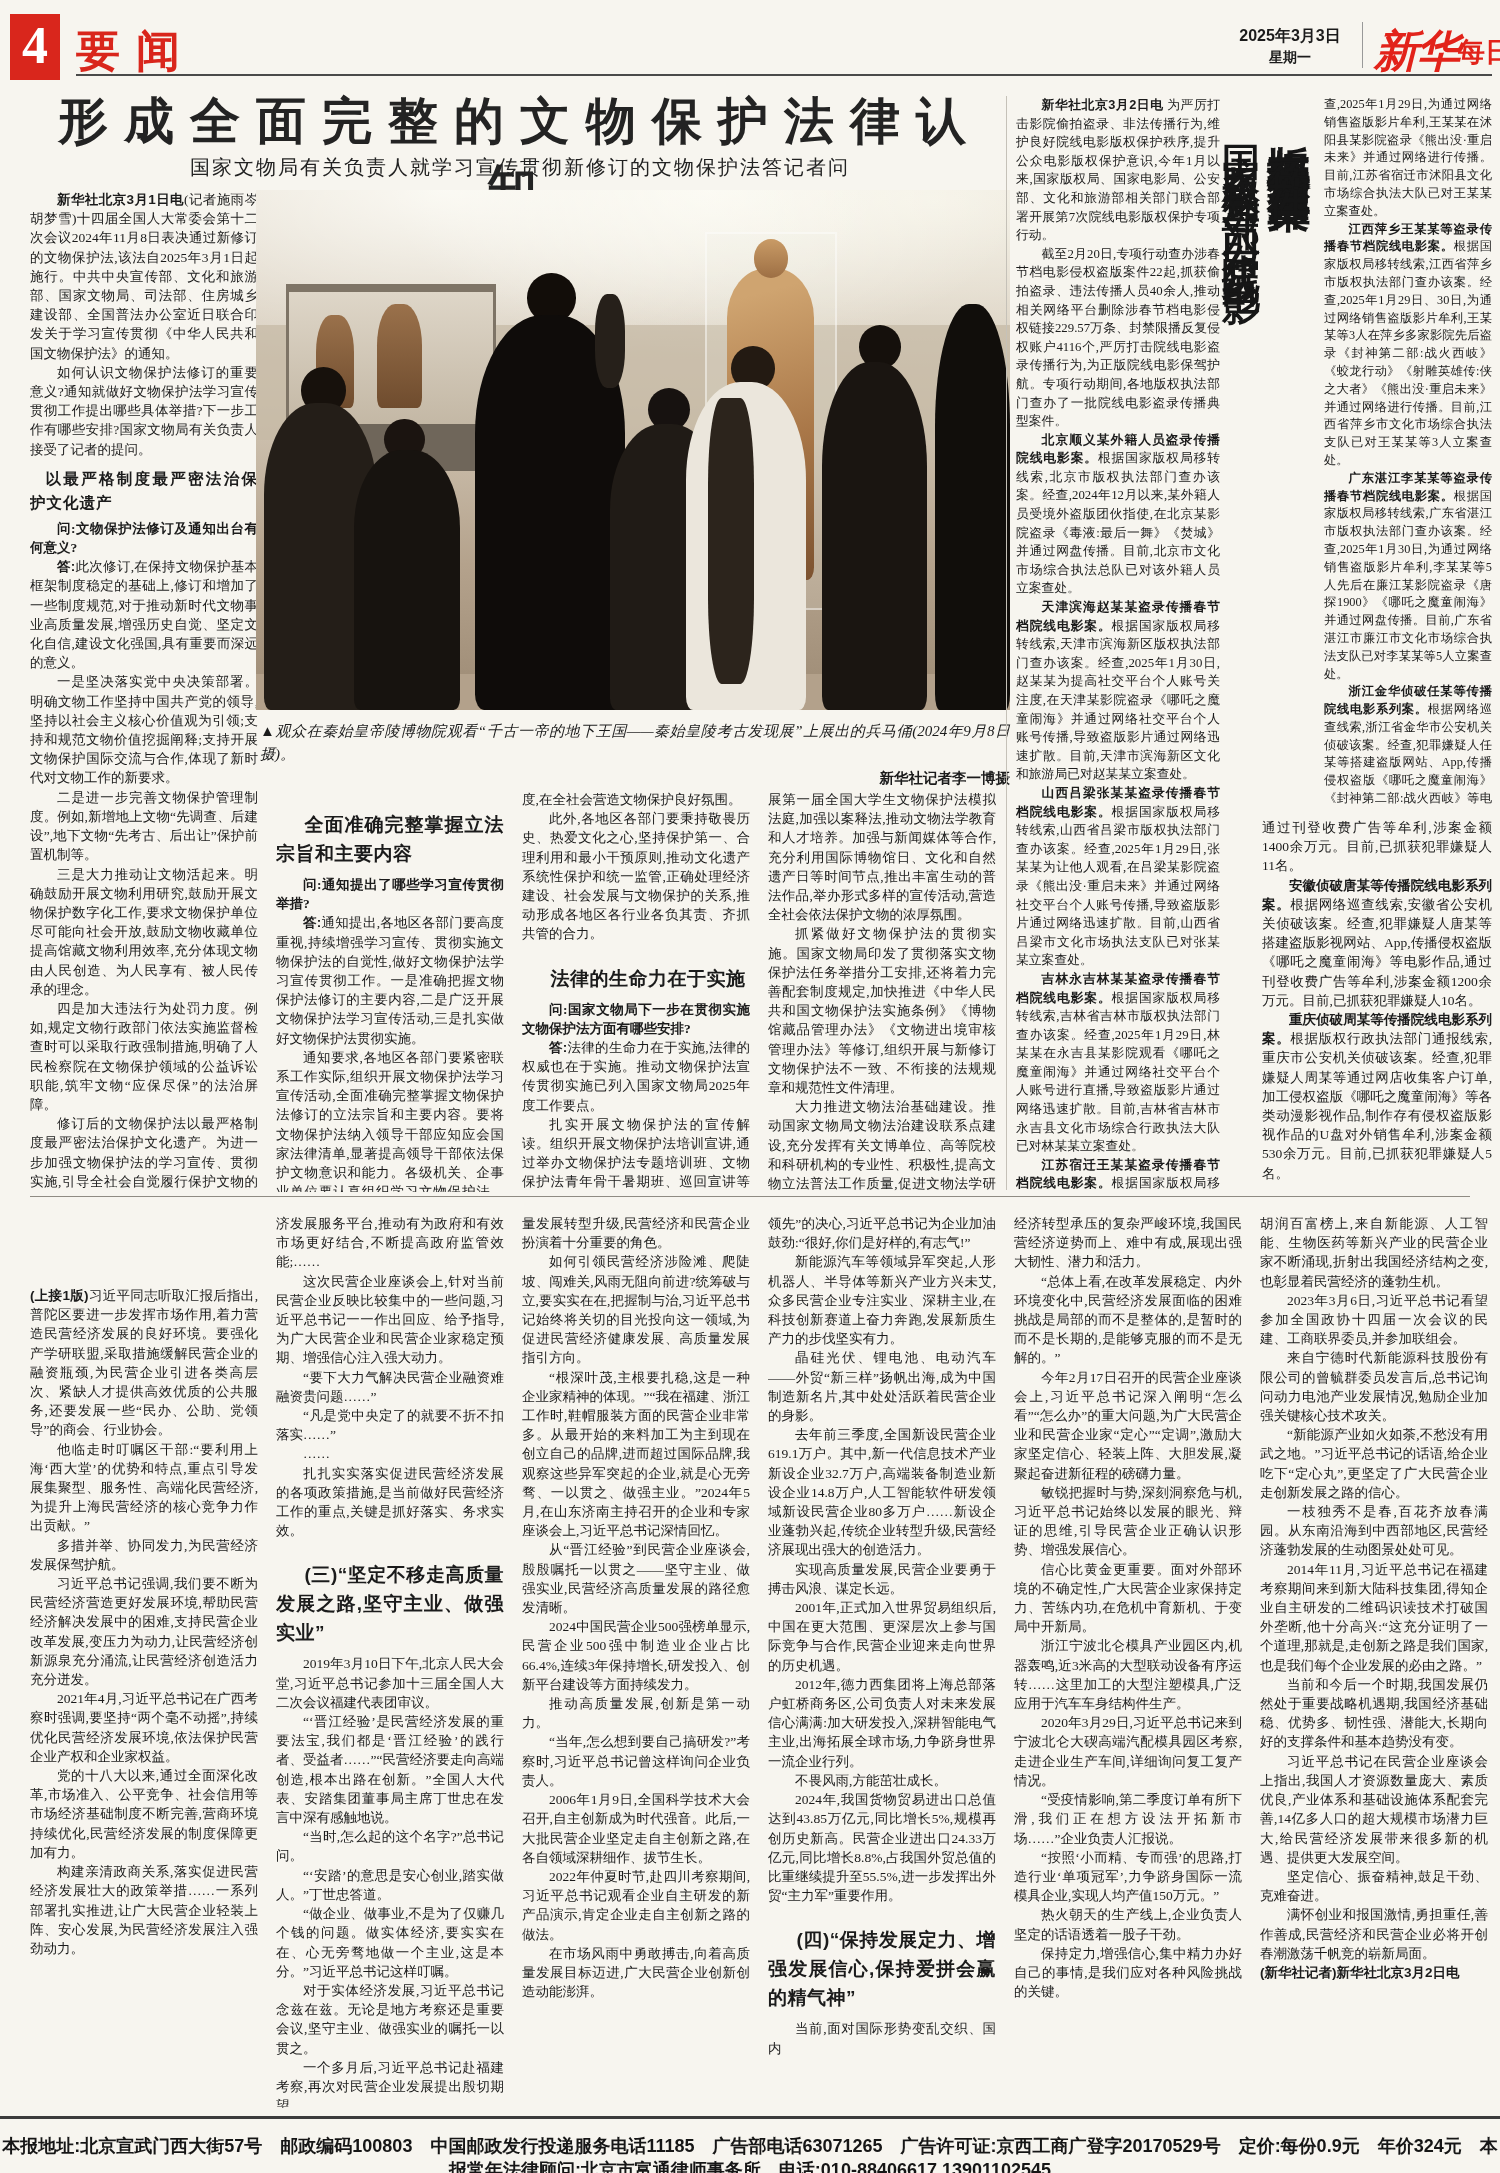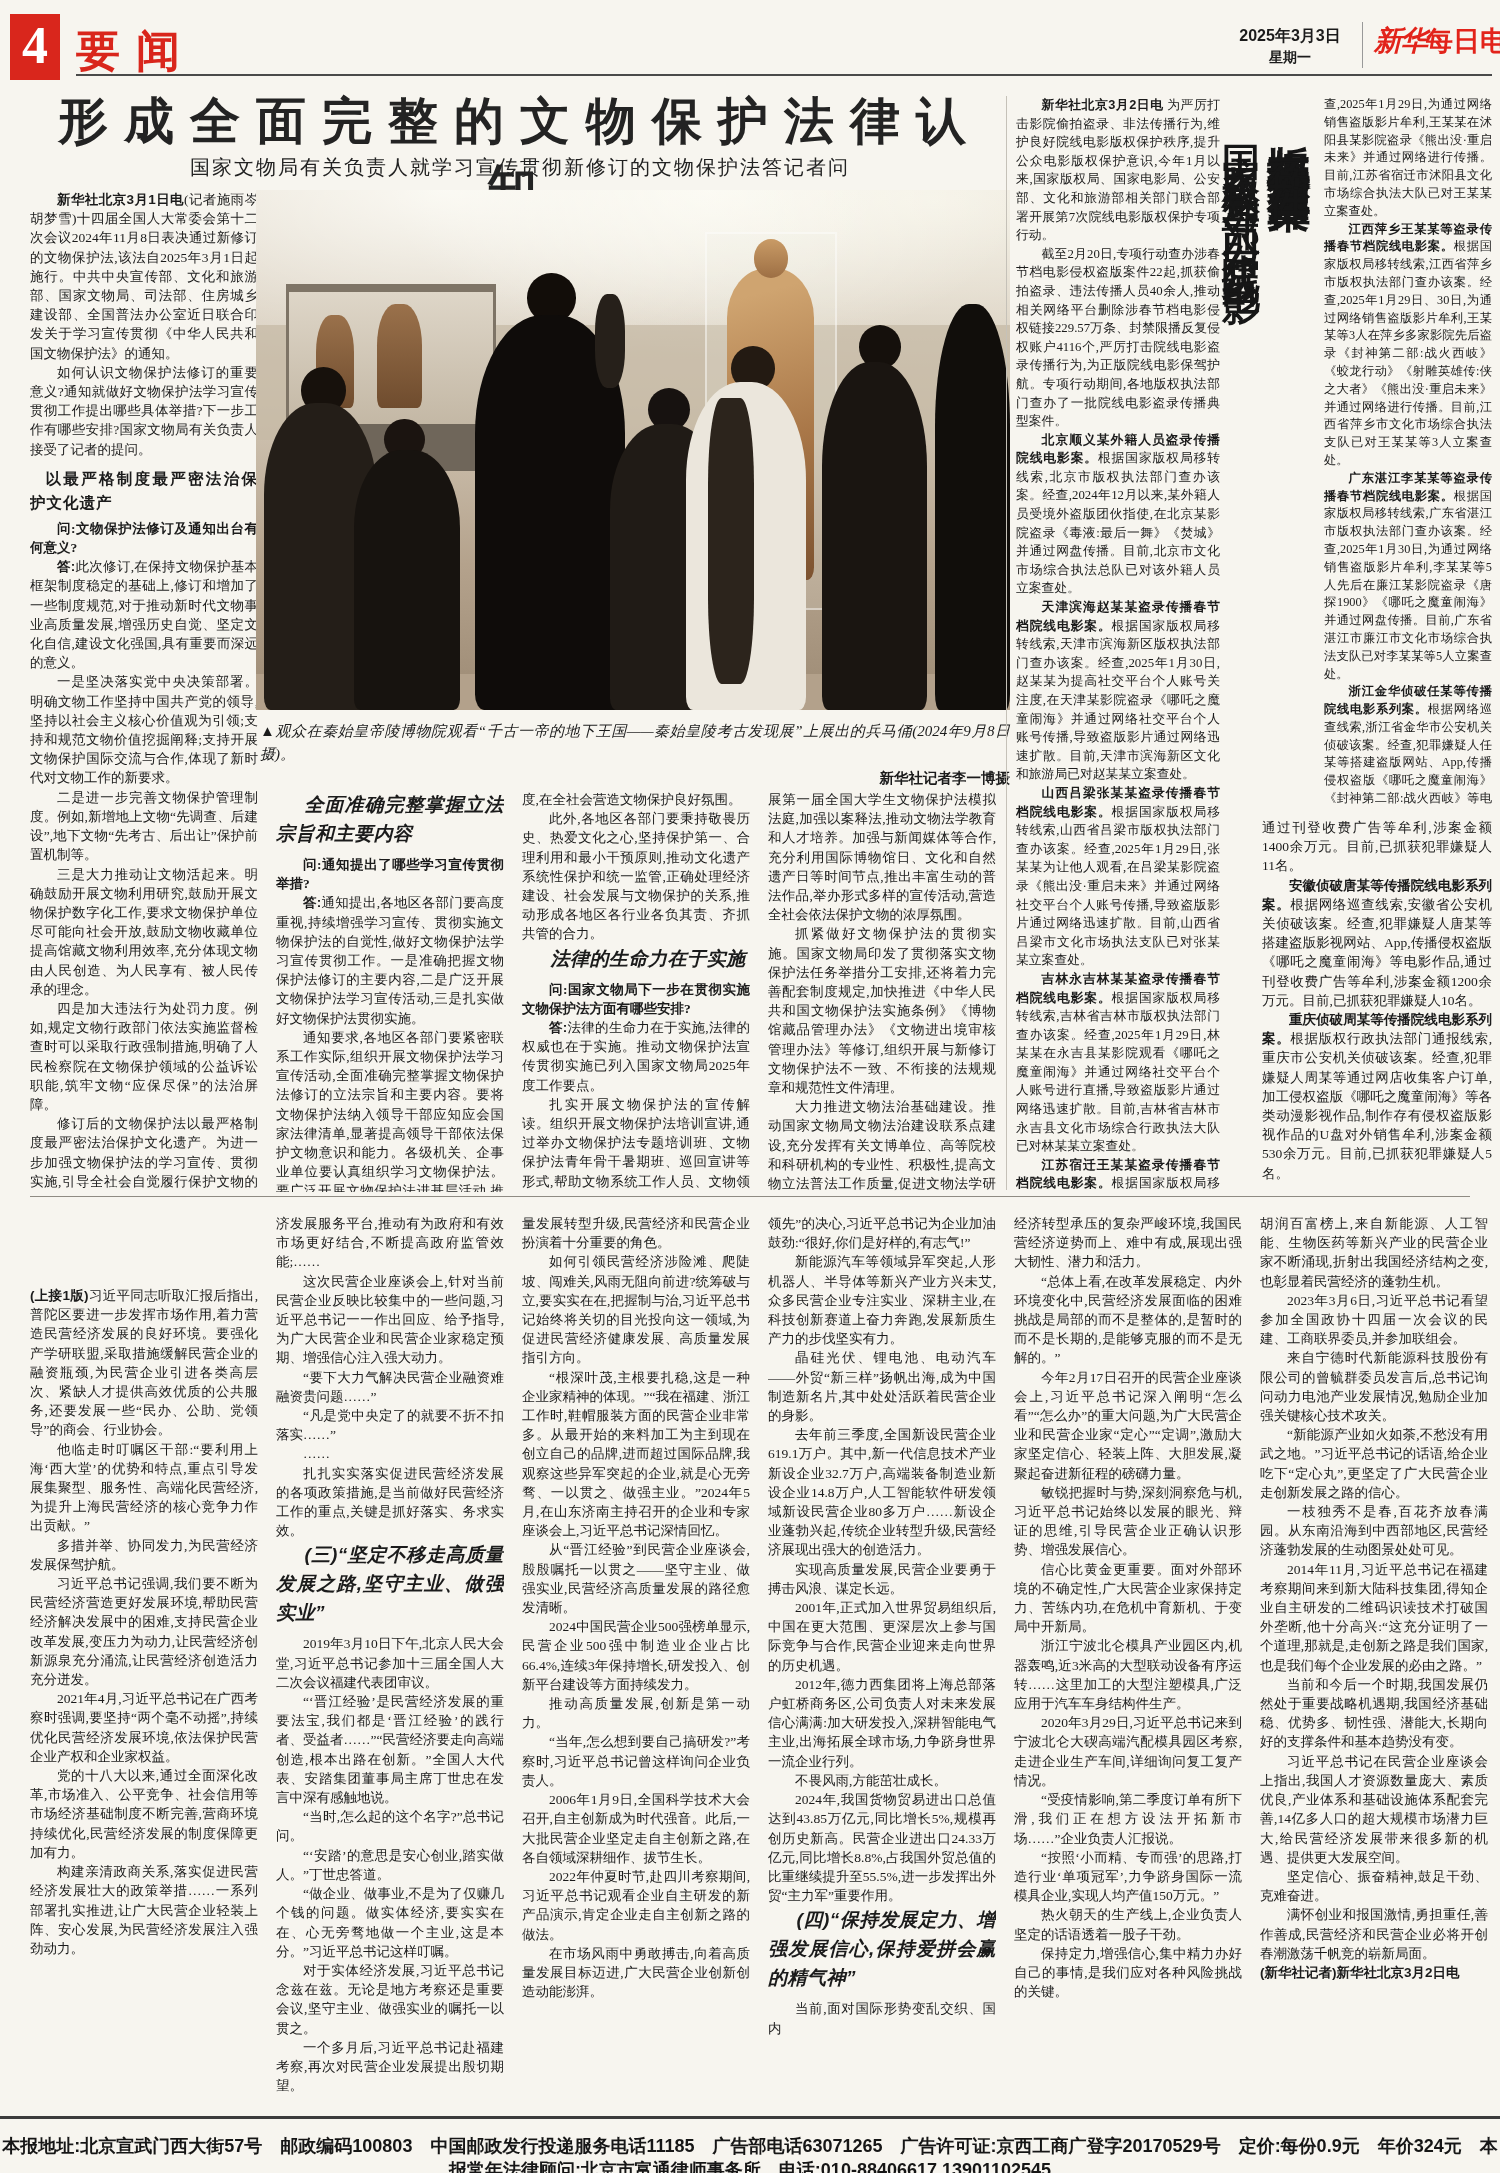--- a/index.html
+++ b/index.html
@@ -10,41 +10,41 @@
   .pagenum-box span{display:block;text-align:center;font-family:"Liberation Serif",serif;
         font-weight:700;font-size:52px;line-height:64px;color:#fff;}
   .section-name{position:absolute;left:76px;top:22px;font-size:44px;font-weight:700;color:#d9261c;
         letter-spacing:16px;font-family:"Liberation Serif",serif;}
   .header-rule{position:absolute;left:76px;top:74px;width:1416px;height:2px;background:#4a4a4a;}
   .date-block{position:absolute;left:1230px;top:24px;width:120px;text-align:center;line-height:1.45;}
   .date-line1{font-size:16px;font-weight:700;font-family:"Liberation Sans",sans-serif;}
   .date-line2{font-size:14px;font-weight:700;font-family:"Liberation Sans",sans-serif;}
   .hdr-divider{position:absolute;left:1362px;top:22px;width:1px;height:46px;background:#999;}
   .masthead{position:absolute;left:1374px;top:22px;width:118px;color:#e2231a;white-space:nowrap;}
-  .masthead .mh1{font-size:28px;font-weight:700;font-style:italic;font-family:"Liberation Serif",serif;
+  .masthead .mh1{font-size:44px;font-weight:700;font-style:italic;font-family:"Liberation Serif",serif;
         letter-spacing:-2px;vertical-align:middle;}
   .masthead .mh2{font-size:27px;font-weight:700;font-family:"Liberation Sans",sans-serif;
         letter-spacing:0;vertical-align:middle;}
   
   .headline{position:absolute;left:30px;top:88px;width:980px;text-align:center;font-size:50px;
         font-weight:700;letter-spacing:16px;color:#232323;font-family:"Liberation Serif",serif;}
   .subheadline{position:absolute;left:30px;top:154px;width:980px;text-align:center;font-size:20px;
         letter-spacing:2px;color:#222;}
   
   .col{position:absolute;overflow:hidden;text-align:justify;}
   .col p{margin:0;text-indent:2em;}
   .s14{font-size:13.5px;line-height:19.2px;}
   .s13{font-size:12.8px;line-height:18.6px;}
   .s12{font-size:12.3px;line-height:17.8px;}
   .col p.ni{text-indent:0;}
   .col p.q{font-weight:700;}
   .col p.h1c{font-family:"Liberation Sans","DejaVu Sans",sans-serif;font-weight:700;font-size:15.5px;
         line-height:24px;margin:8px 0 4px;text-indent:1em;letter-spacing:1px;}
   .col p.h2c{font-family:"Liberation Sans","DejaVu Sans",sans-serif;font-weight:700;font-size:19px;
-        line-height:29px;margin:0 0 7px;text-indent:1.5em;letter-spacing:0.5px;font-style:italic;}
+        line-height:29px;margin:20px 0 7px;text-indent:1.5em;letter-spacing:0.5px;}
   .col p.sig{font-weight:700;font-family:"Liberation Sans",sans-serif;text-indent:0;}
   .ld{font-family:"Liberation Sans","DejaVu Sans",sans-serif;font-weight:700;}
   
   .photo{position:absolute;left:256px;top:190px;width:754px;height:520px;overflow:hidden;
         background:linear-gradient(180deg,#e6dfd3 0%,#d4c9b8 38%,#b4a28c 72%,#9c8a74 100%);}
   .ph-glow{position:absolute;left:0;top:0;width:100%;height:45%;
         background:radial-gradient(ellipse at 25% 0%,rgba(255,255,250,.8),transparent 55%),
                    radial-gradient(ellipse at 60% 0%,rgba(255,255,248,.7),transparent 50%),
                    radial-gradient(ellipse at 90% 5%,rgba(255,255,245,.6),transparent 55%);}
   .ph-wall{position:absolute;left:0;top:26%;width:100%;height:22%;background:#c6b9a5;opacity:.75;}

